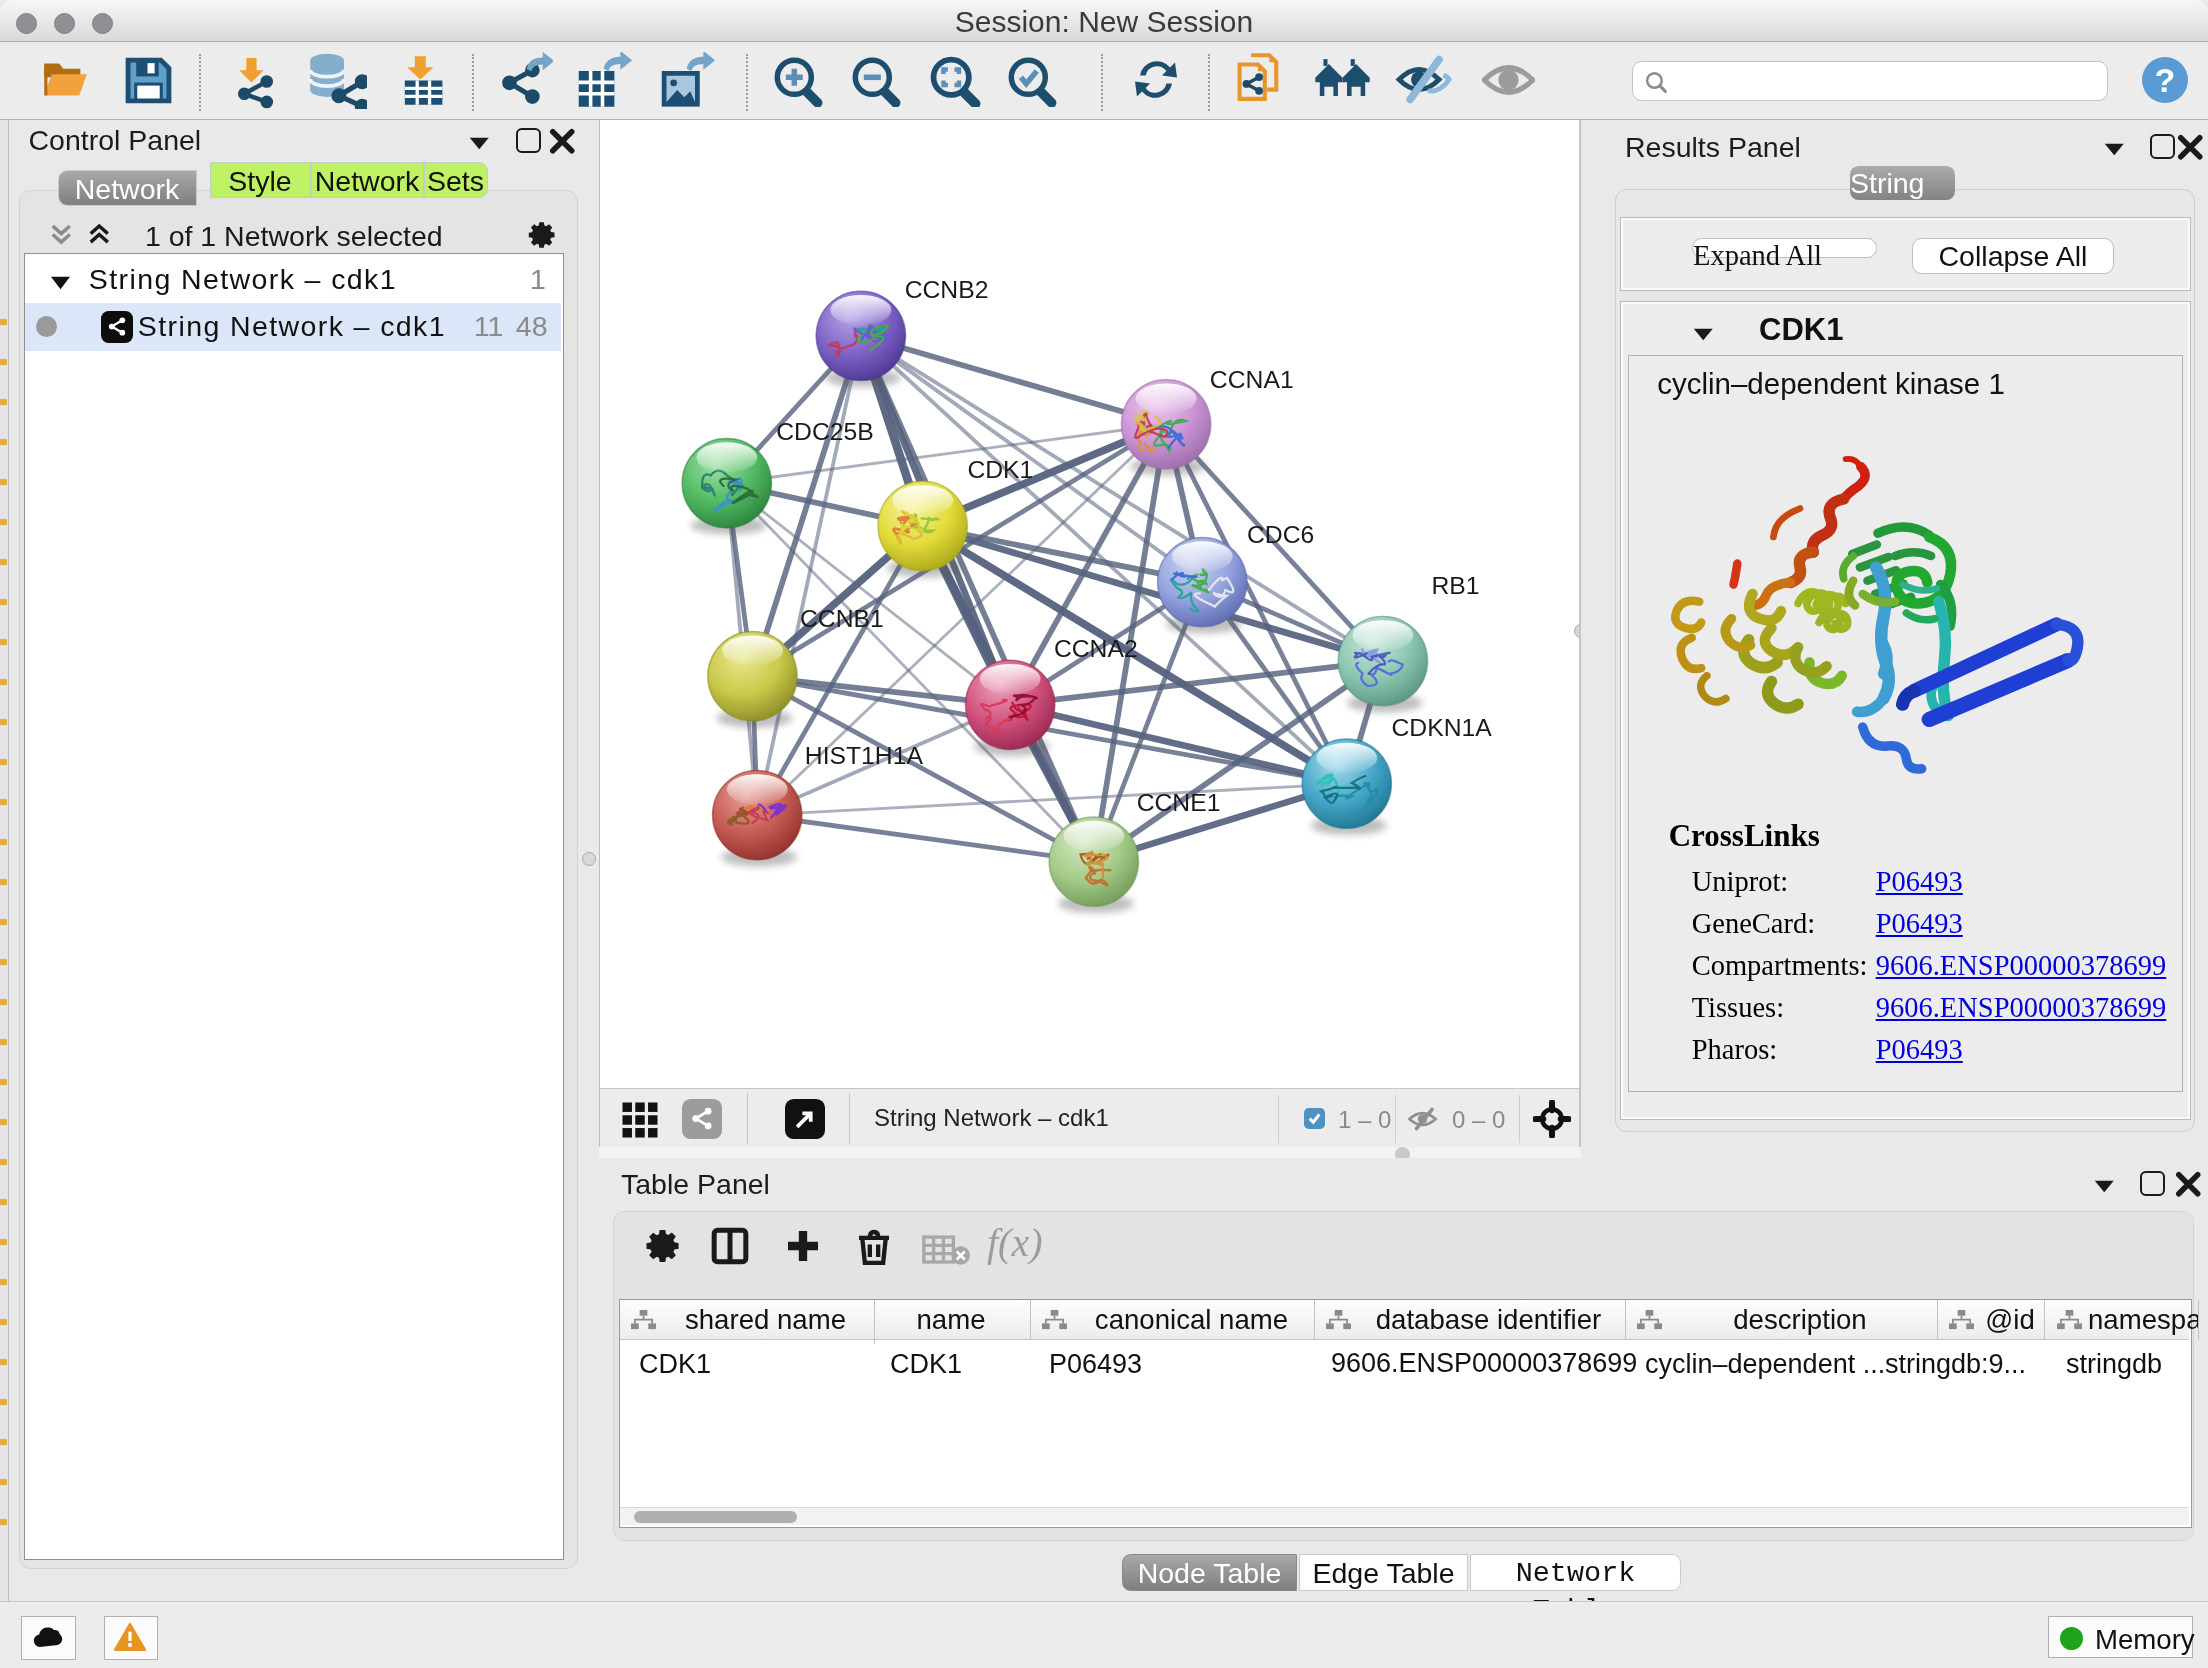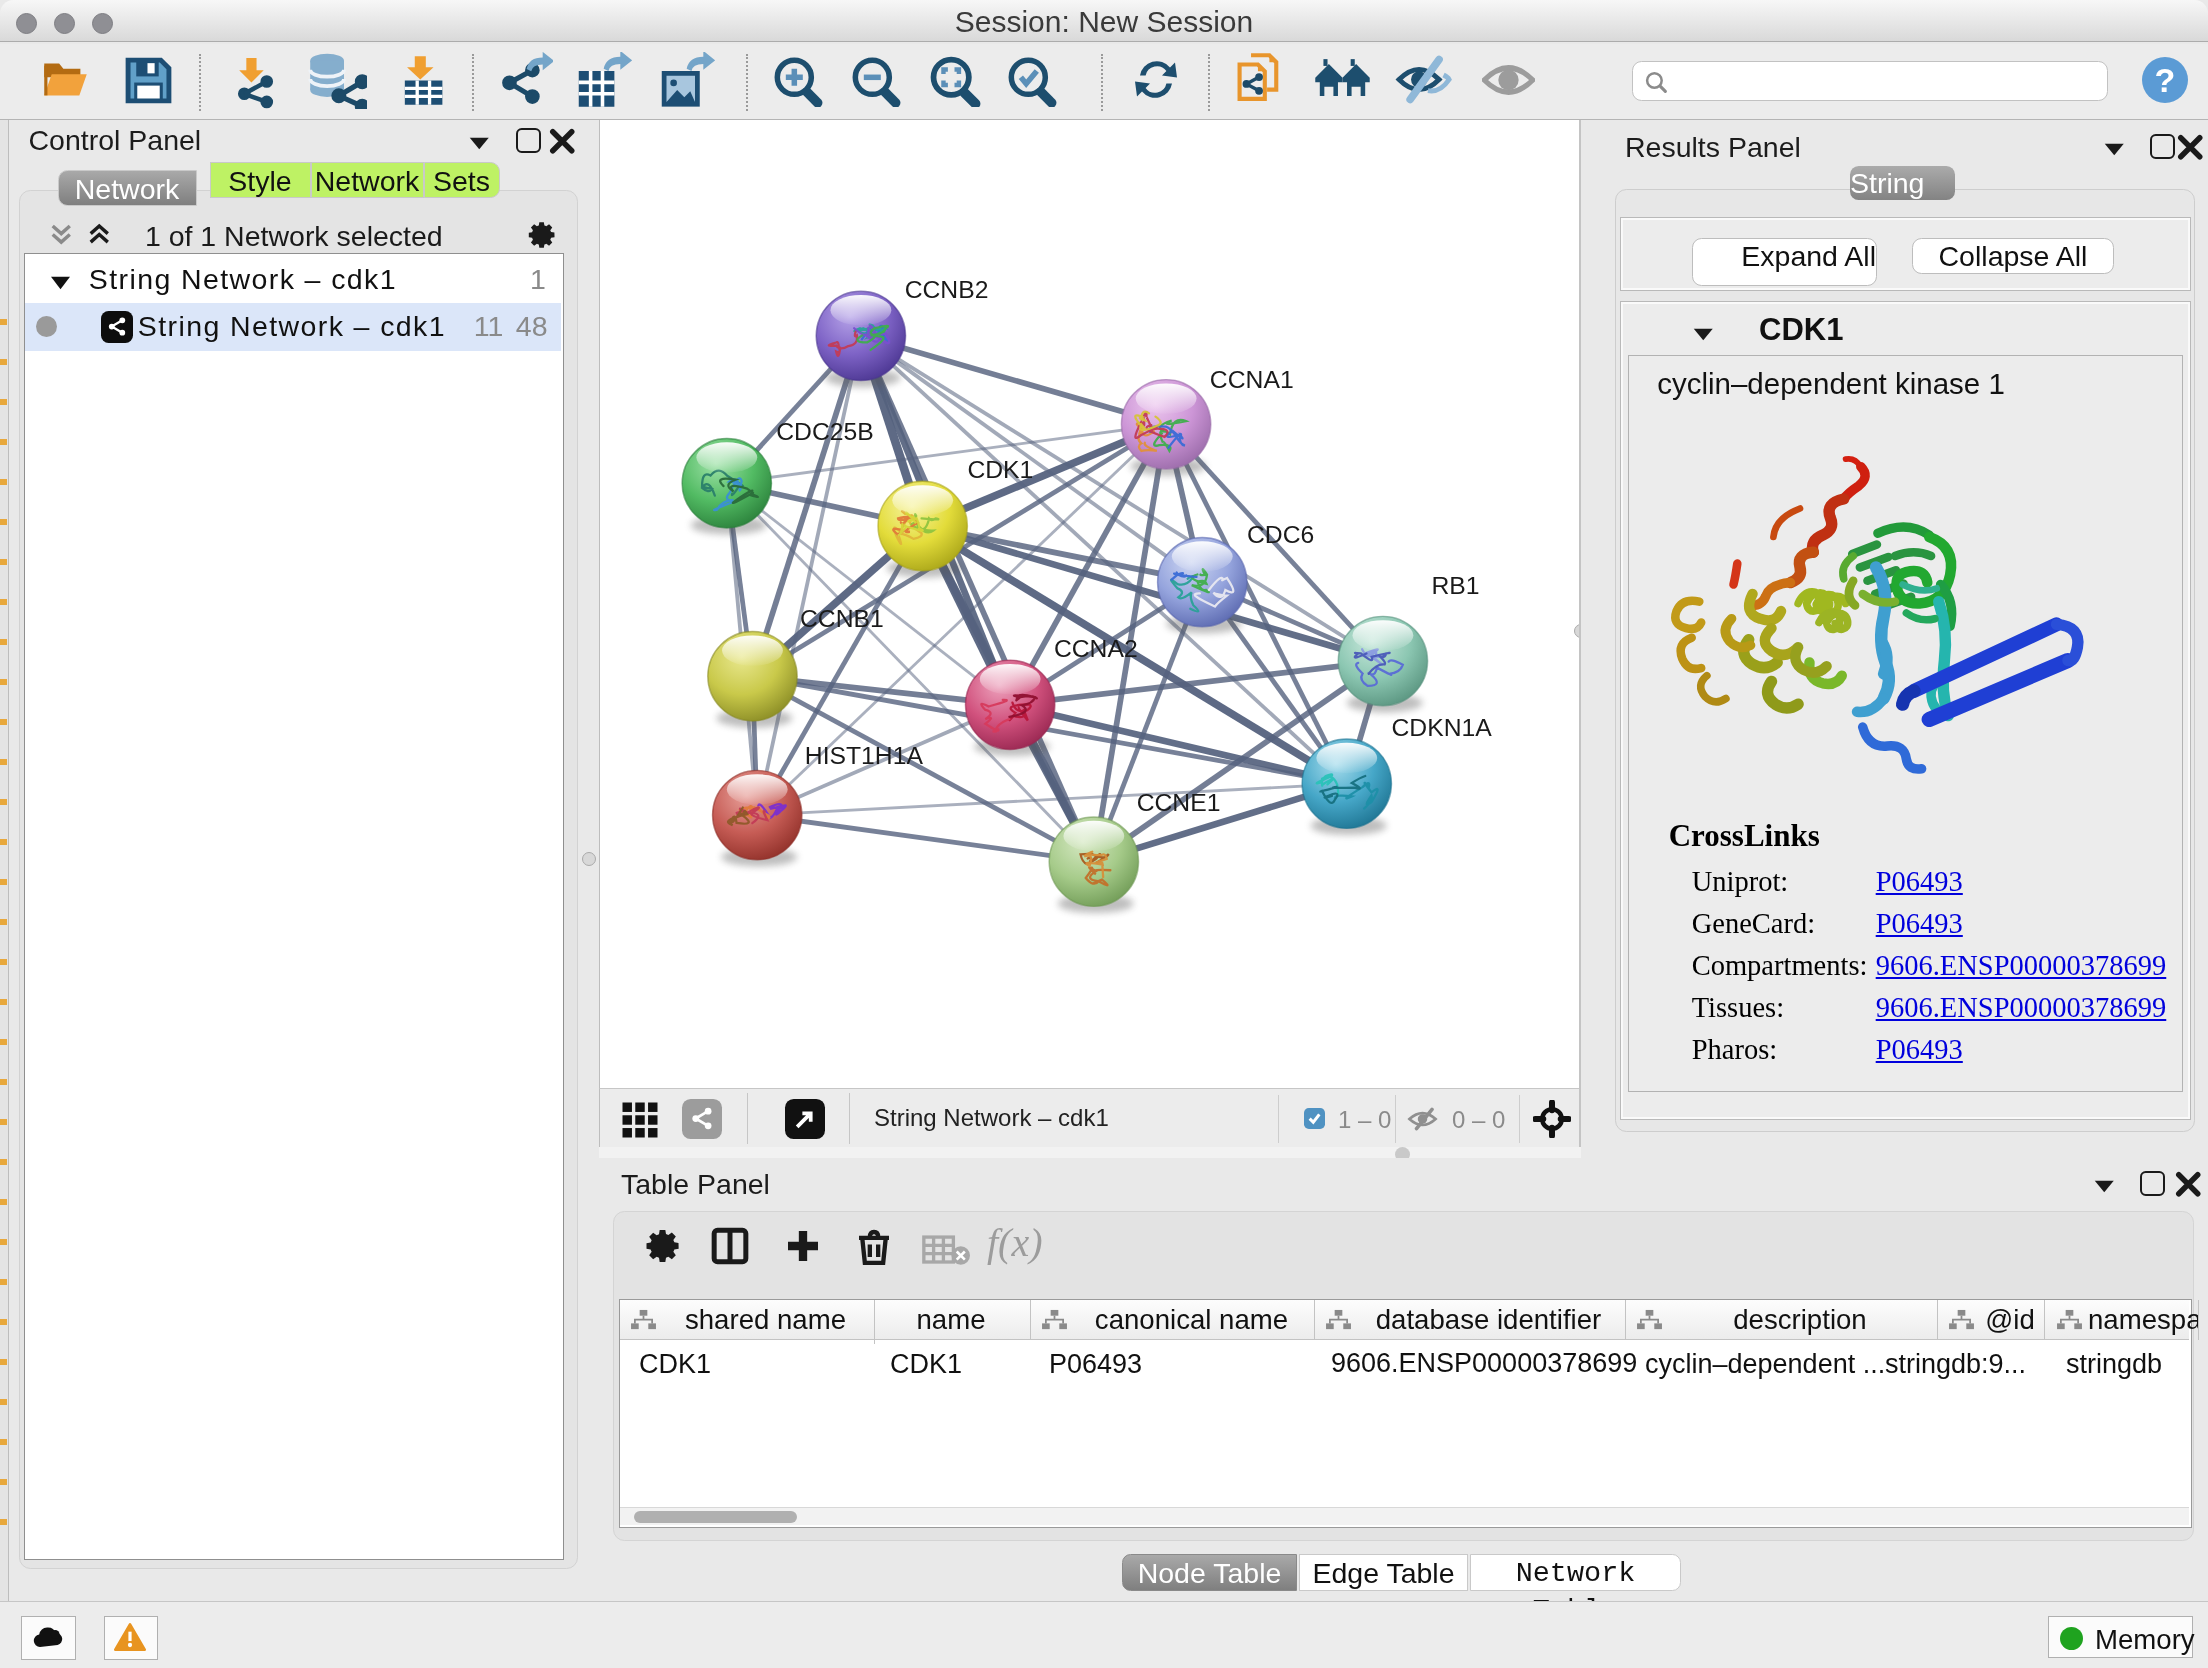--- a/index.html
+++ b/index.html
@@ -212,21 +212,21 @@
     <div class="abs" style="left:506px;top:5.7px;width:25px;height:25px;border:2.9px solid #1a1a1a;border-radius:5.7px;"></div>
     <svg class="abs" style="left:538px;top:4.8px" width="28.5" height="28.5" viewBox="0 0 24 24">
         <path d="M4 4 L20 20 M20 4 L4 20" stroke="#1a1a1a" stroke-width="4.6" stroke-linecap="round"></path>
       </svg>
 
     <div class="abs" style="left:9.5px;top:68px;width:559px;height:1379px;background:#e4e4e4;border:1.9px solid #d2d2d2;border-radius:11.4px;"></div>
 
     <div class="tab tabsel" style="left:48px;width:139px;border-radius:9.5px 0 0 9.5px;margin-top:8px;">Network</div>
     <div class="tab" style="left:200px;width:101px;">Style</div>
     <div class="tab" style="left:301px;width:113px;">Network</div>
-    <div class="tab" style="left:414px;width:76px;border-radius:0 9.5px 9.5px 0;">Sets</div>
+    <div class="tab" style="left:414px;width:64px;border-radius:0 9.5px 9.5px 0;">Sets</div>
 
     <div class="abs" style="left:14.3px;top:95px;width:540px;height:36px;background:#e4e4e4;">
       <svg class="abs" style="left:23px;top:5.7px" width="28.5" height="25" viewBox="0 0 30 26">
           <g fill="none" stroke="#8a8a8a" stroke-width="3.6">
             <path d="M6 3 l9 8 9-8 M6 12 l9 8 9-8"></path>
           </g>
         </svg>
       <svg class="abs" style="left:61px;top:5.7px" width="28.5" height="25" viewBox="0 0 30 26">
           <g fill="none" stroke="#1a1a1a" stroke-width="3.6">
             <path d="M6 11 l9-8 9 8 M6 20 l9-8 9 8"></path>
@@ -569,21 +569,21 @@
       </svg>
     <div class="abs" style="left:569px;top:14.3px;width:25px;height:25px;border:2.9px solid #1a1a1a;border-radius:5.7px;"></div>
     <svg class="abs" style="left:595px;top:13.3px" width="28.5" height="28.5" viewBox="0 0 24 24">
         <path d="M4 4 L20 20 M20 4 L4 20" stroke="#1a1a1a" stroke-width="4.6" stroke-linecap="round"></path>
       </svg>
 
     <div class="abs" style="left:34px;top:69px;width:580px;height:943px;background:#e7e7e7;border:1.9px solid #cdcdcd;border-radius:11.4px;"></div>
     <div class="abs" style="left:269px;top:46px;width:105px;height:34px;background:linear-gradient(#ababab,#838383);border-radius:8.6px;color:#fff;font-size:28.5px;text-align:left;line-height:34px;">String</div>
 
     <div class="abs" style="left:39px;top:97px;width:571px;height:74px;background:#ececec;border:1.9px solid #b9b9b9;box-shadow:0 0 0 1.9px #fafafa inset;">
-      <div class="abs" style="left:71px;top:20px;width:185px;height:48px;background:#fff;border:1.9px solid #bdbdbd;border-radius:9.5px;font-size:28.5px;color:#111;text-align:right;line-height:34px;">Expand All</div>
+      <div class="abs" style="left:71px;top:20px;width:185px;height:20px;background:#fff;border:1.9px solid #bdbdbd;border-radius:9.5px;font-size:28.5px;color:#111;text-align:left;line-height:34px;font-family:Liberation Serif, serif;">Expand All</div>
       <div class="abs" style="left:291px;top:20px;width:202px;height:36px;background:#fff;border:1.9px solid #bdbdbd;border-radius:9.5px;font-size:28.5px;color:#111;text-align:center;line-height:34px;">Collapse All</div>
     </div>
 
     <div class="abs" style="left:39px;top:181px;width:571px;height:819px;background:#ececec;border:1.9px solid #b9b9b9;box-shadow:0 0 0 1.9px #fafafa inset;">
       <svg class="abs" style="left:68px;top:21px" width="28.5" height="21" viewBox="0 0 30 22">
           <path d="M5 6 h20 l-10 12 z" fill="#1a1a1a"></path>
         </svg>
       <div class="abs" style="left:138px;top:9.5px;font-size:31px;font-weight:bold;color:#111;">CDK1</div>
       <div class="abs" style="left:6.7px;top:53px;width:555px;height:737px;background:#ececec;border:1.9px solid #b2b2b2;">
         <div class="abs" style="left:28.5px;top:11.4px;font-size:29.5px;color:#111;">cyclin–dependent kinase 1</div>

